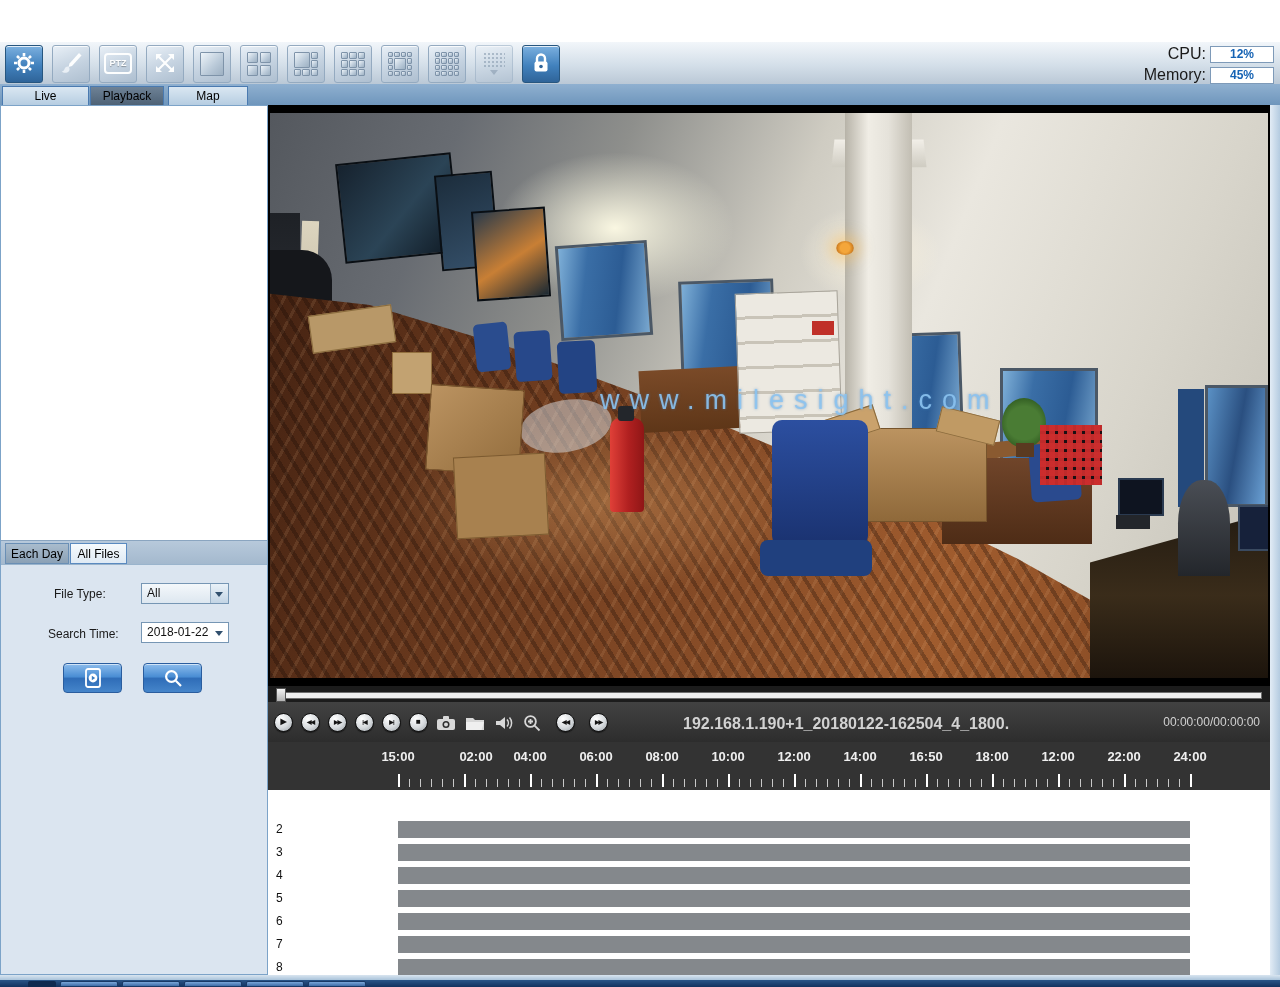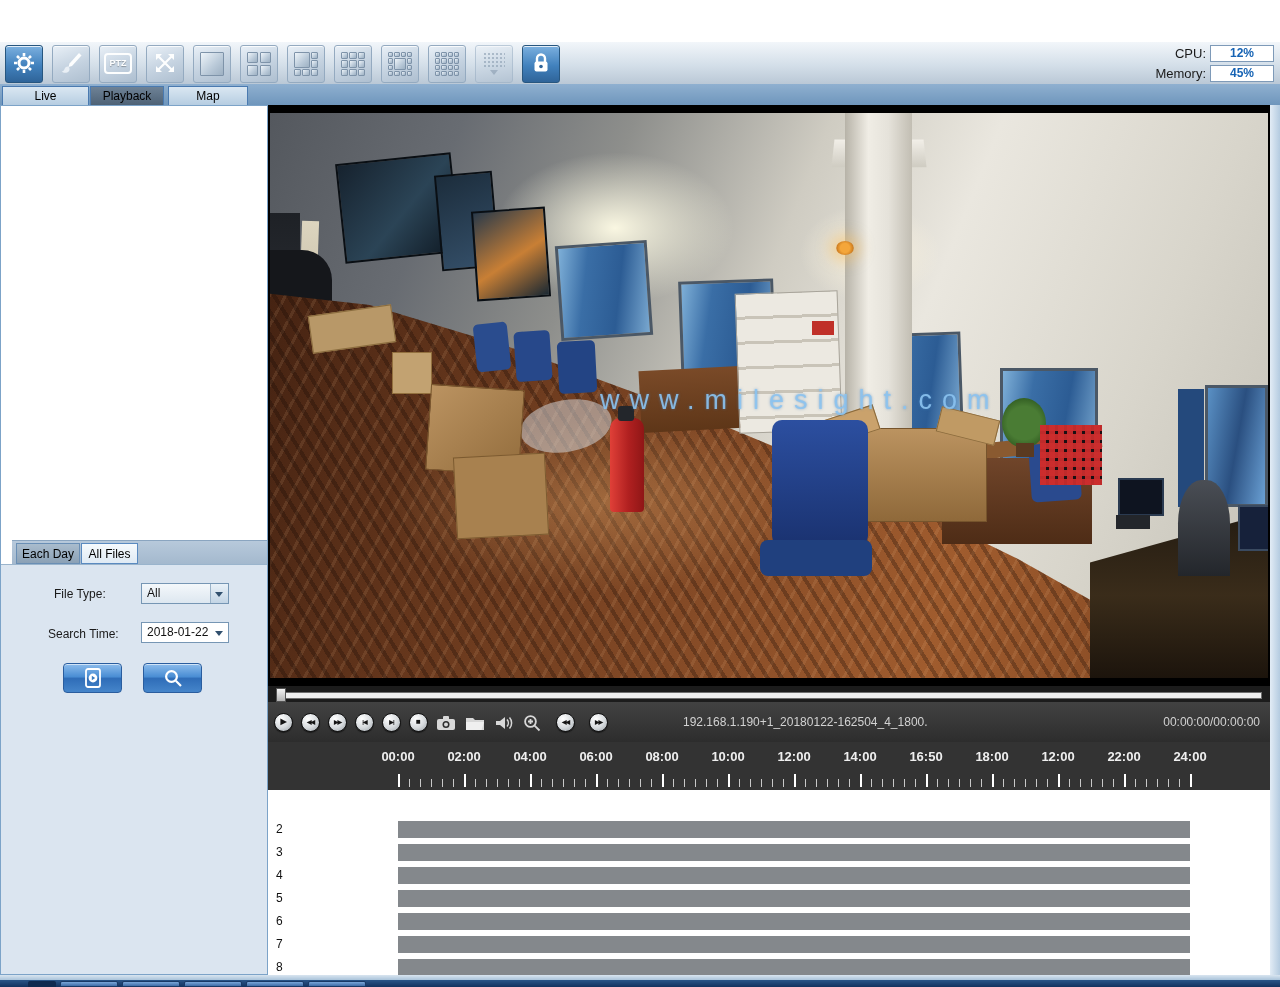--- a/index.html
+++ b/index.html
@@ -55,21 +55,21 @@
   .g9{grid-template:repeat(3,1fr)/repeat(3,1fr);gap:1px;}
   .g12{grid-template:repeat(4,1fr)/repeat(4,1fr);gap:1px;}
   .g12 .cell.big{grid-row:2/4;grid-column:2/4;}
   .g16{grid-template:repeat(4,1fr)/repeat(4,1fr);gap:1px;}
   .gmore{position:relative;margin:6px auto 0;width:22px;height:16px;
     background-image:radial-gradient(circle,#7e93a9 1.1px,transparent 1.3px);background-size:4px 4px;}
   .gmore-caret{position:absolute;left:50%;top:24px;transform:translateX(-50%);width:0;height:0;
     border-left:4px solid transparent;border-right:4px solid transparent;border-top:5px solid #7e93a9;}
   .sysmon{position:absolute;right:6px;top:3px;}
   .sysrow{display:flex;align-items:center;justify-content:flex-end;margin-bottom:3px;}
-  .syslabel{font-size:13px;color:#1a1a1a;margin-right:4px;}
+  .syslabel{font-size:16px;color:#1a1a1a;margin-right:4px;}
   .meter{position:relative;width:62px;height:15px;background:#fff;border:1px solid #7e9ab8;}
   .meter-fill{height:100%;background:linear-gradient(180deg,#82bbee 0%,#3e86cc 100%);}
   .meter-val{position:absolute;inset:0;text-align:center;line-height:15px;color:#1663b4;font-weight:bold;font-size:12px;}
 
   
   .tabbar{position:absolute;left:0;top:84px;width:1280px;height:21px;
     background:linear-gradient(180deg,#8fb0d0 0%,#6f96bc 100%);}
   .vtab{position:absolute;top:2px;height:19px;line-height:18px;text-align:center;font-size:12px;color:#000;
     background:linear-gradient(180deg,#dae7f2 0%,#b6cde1 100%);border:1px solid #4a7ab0;border-bottom:none;box-sizing:border-box;}
   .vtab.active{background:linear-gradient(180deg,#6e8296 0%,#4e6276 100%);}
@@ -83,21 +83,21 @@
   .tree{position:absolute;left:0;top:0;right:0;height:434px;padding-top:5px;}
   .trow{display:flex;align-items:center;height:21px;font-size:12px;color:#111;gap:5px;padding-left:8px;}
   .trow.child{padding-left:24px;}
   .connector{width:10px;height:1px;border-top:1px dotted #98a4b2;}
   .cb{width:13px;height:13px;background:#fff;border:1px solid #8a9ab0;position:relative;flex:0 0 auto;box-shadow:inset 1px 1px 2px rgba(120,140,160,.4);}
   .cb.checked::after{content:"✓";position:absolute;left:1px;top:-2px;color:#2a62b8;font-size:12px;font-weight:bold;}
   .dev-icon{width:18px;height:9px;border:1px solid #4a5056;border-radius:1px;
     background:linear-gradient(180deg,#c3c9cf 0%,#6a7077 100%);position:relative;flex:0 0 auto;}
   .dev-icon::after{content:"";position:absolute;right:2px;top:2px;width:5px;height:3px;background:#3a4046;}
 
-  .searchtabs{position:absolute;left:11px;top:434px;right:0;height:32px;
+  .searchtabs{position:absolute;left:0;top:434px;right:0;height:32px;
     background:linear-gradient(180deg,#b7c9db 0%,#9db3c9 100%);border-top:1px solid #8aa5c0;box-sizing:border-box;padding-left:25px;}
   .stab{position:absolute;top:2px;height:21px;line-height:20px;font-size:12px;color:#000;text-align:center;
     border:1px solid #6a8fb5;box-sizing:border-box;}
   .stab.eachday{left:4px;width:64px;background:linear-gradient(180deg,#a9bccd 0%,#8ba1b6 100%);}
   .stab.allfiles{left:69px;width:57px;background:linear-gradient(180deg,#f6fafd 0%,#dfeaf4 100%);border-color:#5a8ac0;}
 
   .searchform{position:absolute;left:0;top:458px;right:0;bottom:0;background:#dbe5f0;border-top:1px solid #9ab4cc;}
   .flabel{position:absolute;font-size:12px;color:#1a1a1a;}
   .combo{position:absolute;height:21px;background:#fff;border:1px solid #7696b4;font-size:12px;line-height:19px;
     padding-left:5px;box-sizing:border-box;color:#111;}
@@ -185,21 +185,21 @@
   .seek-handle{position:absolute;left:8px;top:2px;width:8px;height:12px;background:linear-gradient(180deg,#f4f4f4,#b4b4b4);border:1px solid #555;}
   .controls{position:absolute;left:0;top:597px;width:1002px;height:40px;background:linear-gradient(180deg,#424242,#2d2d2d);}
   .cbtnrow{position:absolute;left:6px;top:11px;display:flex;align-items:center;}
   .cbtn{width:17px;height:17px;border-radius:50%;margin-right:8px;border:1px solid #101010;
     background:radial-gradient(circle at 35% 28%,#ffffff 0%,#d6dadd 55%,#9aa0a6 100%);
     color:#141414;font-size:8px;line-height:16px;text-align:center;font-weight:bold;box-shadow:0 1px 1px rgba(0,0,0,.5);}
   .cbtn .dbl{font-size:6px;letter-spacing:-1px;}
   .cbtn.skip{margin-left:6px;}
   .flat{margin-right:9px;}
   .flat svg{display:block;}
-  .filename{position:absolute;left:415px;top:13px;font-size:12px;color:#d2d2d2;}
+  .filename{position:absolute;left:415px;top:13px;font-size:16px;color:#d2d2d2;font-weight:bold;}
   .timecode{position:absolute;right:10px;top:13px;font-size:12px;color:#d2d2d2;}
 
   
   .tl-header{position:absolute;left:0;top:637px;width:1002px;height:48px;background:#333;}
   .hour-label{position:absolute;top:7px;width:48px;text-align:center;font-size:13px;font-weight:bold;color:#efefef;}
   .tick{position:absolute;bottom:3px;width:1px;height:8px;background:#c9c9c9;}
   .tick.major{width:2px;height:13px;background:#fff;}
   .channels{position:absolute;left:0;top:685px;width:1002px;height:185px;background:#fff;}
   .channel-row{position:absolute;left:0;width:100%;height:23px;}
   .ch-label{position:absolute;left:2px;top:3px;width:128px;height:17px;font-size:12px;line-height:17px;
@@ -495,22 +495,22 @@
         </div>
         <div class="cbtn skip"><span class="dbl">◀◀</span></div>
         <div class="cbtn skip"><span class="dbl">▶▶</span></div>
       </div>
       <span class="filename">192.168.1.190+1_20180122-162504_4_1800.</span>
       <span class="timecode">00:00:00/00:00:00</span>
     </div>
 
     <div class="tl-header">
       <div>
-          <span class="hour-label" style="left: 106px;">00:00</span>
-          <span class="hour-label" style="left: 172px;">02:00</span>
+          <span class="hour-label" style="left: 106px;">15:00</span>
+          <span class="hour-label" style="left: 184px;">02:00</span>
           <span class="hour-label" style="left: 238px;">04:00</span>
           <span class="hour-label" style="left: 304px;">06:00</span>
           <span class="hour-label" style="left: 370px;">08:00</span>
           <span class="hour-label" style="left: 436px;">10:00</span>
           <span class="hour-label" style="left: 502px;">12:00</span>
           <span class="hour-label" style="left: 568px;">14:00</span>
           <span class="hour-label" style="left: 634px;">16:50</span>
           <span class="hour-label" style="left: 700px;">18:00</span>
           <span class="hour-label" style="left: 766px;">12:00</span>
           <span class="hour-label" style="left: 832px;">22:00</span>

